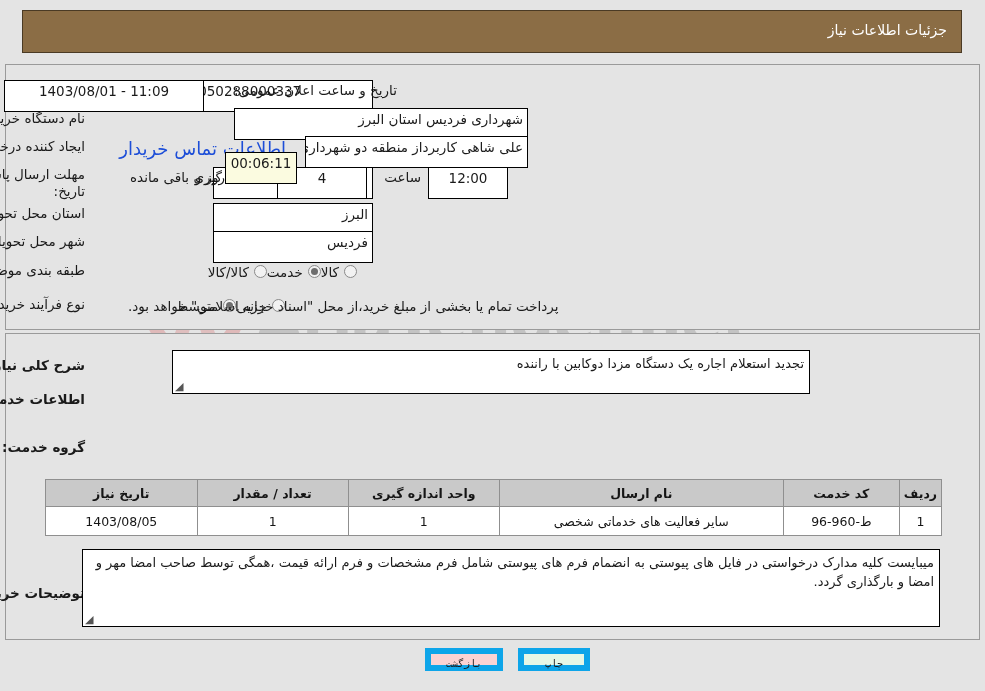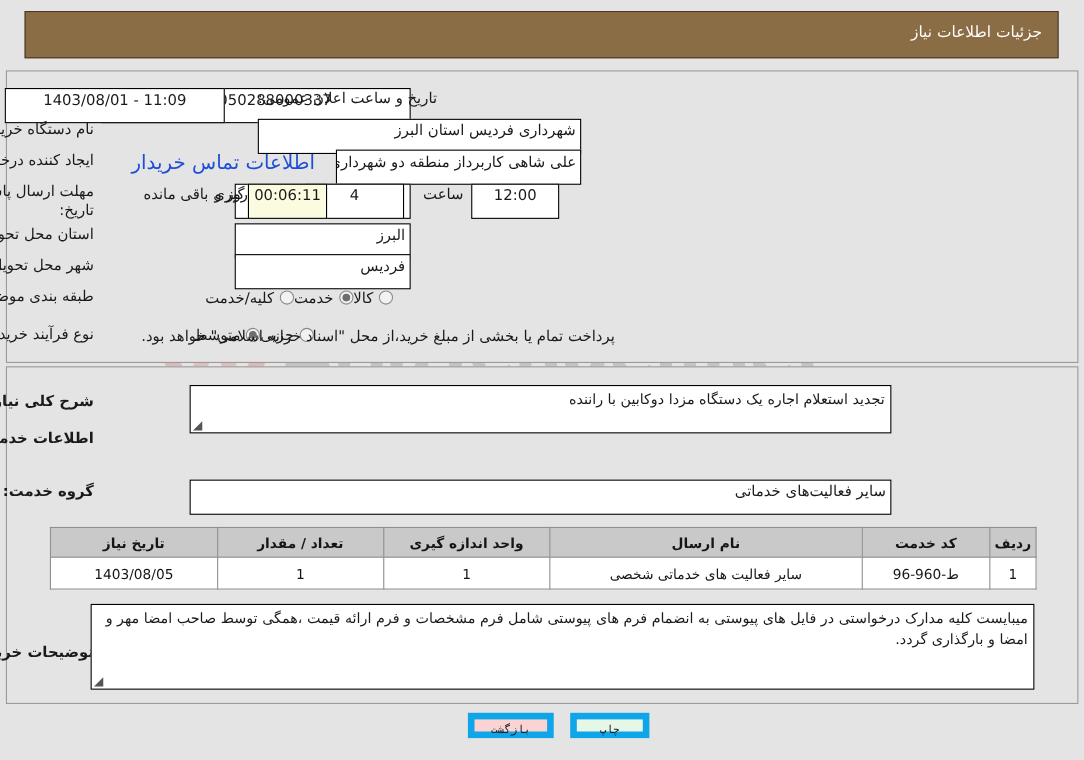--- a/index.html
+++ b/index.html
@@ -266,48 +266,47 @@
 
   <div class="lbl" style="right:900px; top:166px;">مهلت ارسال پاسخ: تا</div>
   <div class="lbl" style="right:900px; top:183px;">تاریخ:</div>
 
   <div class="txt c" style="right:612px; top:167px; width:160px;">1403/08/05</div>
   <div class="static" style="right:564px; top:169px;">ساعت</div>
   <div class="txt c" style="right:477px; top:167px; width:80px;">12:00</div>
 
   <div class="txt c" style="right:618px; top:167px; left:351px; width:90px;">4</div>
   <div class="static" style="right:760px; top:169px;">روز و</div>
-  <div class="txt c yellow" style="left:225px; top:167px; width:72px;">00:06:11</div>
+  <div class="txt c yellow" style="left:225px; top:152px; width:72px;">00:06:11</div>
   <div class="static" style="left:130px; top:169px;">گیری باقی مانده</div>
 
   <div class="lbl" style="right:900px; top:205px;">استان محل تحویل:</div>
   <div class="txt r" style="right:612px; top:203px; width:160px;">البرز</div>
 
   <div class="lbl" style="right:900px; top:233px;">شهر محل تحویل:</div>
   <div class="txt r" style="right:612px; top:231px; width:160px;">فردیس</div>
 
   <div class="lbl" style="right:900px; top:262px;">طبقه بندی موضوعی:</div>
-  <div class="radio-grp" id="category-radios" style="right:628px; top:261px;"><span class="radio-item"><span class="rdot"></span><span class="rlabel">کالا</span></span><span class="radio-item"><span class="rdot on"></span><span class="rlabel">خدمت</span></span><span class="radio-item"><span class="rdot"></span><span class="rlabel">کلیه/خدمت</span></span></div>
+  <div class="radio-grp" id="category-radios" style="right:628px; top:261px;"><span class="radio-item"><span class="rdot"></span><span class="rlabel">کالا</span></span><span class="radio-item"><span class="rdot on"></span><span class="rlabel">خدمت</span></span><span class="radio-item"><span class="rdot"></span><span class="rlabel">کالا/کالا</span></span></div>
 
   <div class="lbl" style="right:900px; top:296px;">نوع فرآیند خرید :</div>
   <div class="radio-grp" id="purchase-radios" style="right:700px; top:295px;"><span class="radio-item"><span class="rdot"></span><span class="rlabel">جزیی</span></span><span class="radio-item"><span class="rdot on"></span><span class="rlabel">متوسط</span></span></div>
   <div class="static" style="left:128px; top:298px;">پرداخت تمام یا بخشی از مبلغ خرید،از محل "اسناد خزانه اسلامی" خواهد بود.</div>
 
   <div class="panel panel-bottom"></div>
 
   <div class="lbl lbl-b" style="right:900px; top:357px;">شرح کلی نیاز:</div>
   <div class="ta" style="right:175px; top:350px; left:172px; height:44px;">
     <span>تجدید استعلام اجاره یک دستگاه مزدا دوکابین با راننده</span>
     <span class="grip">◣</span>
   </div>
 
   <div class="lbl lbl-b" style="right:900px; top:391px;">اطلاعات خدمات مورد نیاز</div>
 
   <div class="lbl lbl-b" style="right:900px; top:439px;">گروه خدمت:</div>
-  <div class="txt r" style="right:175px; top:436px; left:172px;">سایر فعالیت‌های خدماتی</div>
 
   <table class="tbl">
     <thead>
       <tr id="tbl-head-row">
           <th style="width: 4%;">ردیف</th>
           <th style="width: 13%;">کد خدمت</th>
           <th style="width: 32%;">نام ارسال</th>
           <th style="width: 17%;">واحد اندازه گیری</th>
           <th style="width: 17%;">تعداد / مقدار</th>
           <th style="width: 17%;">تاریخ نیاز</th>

